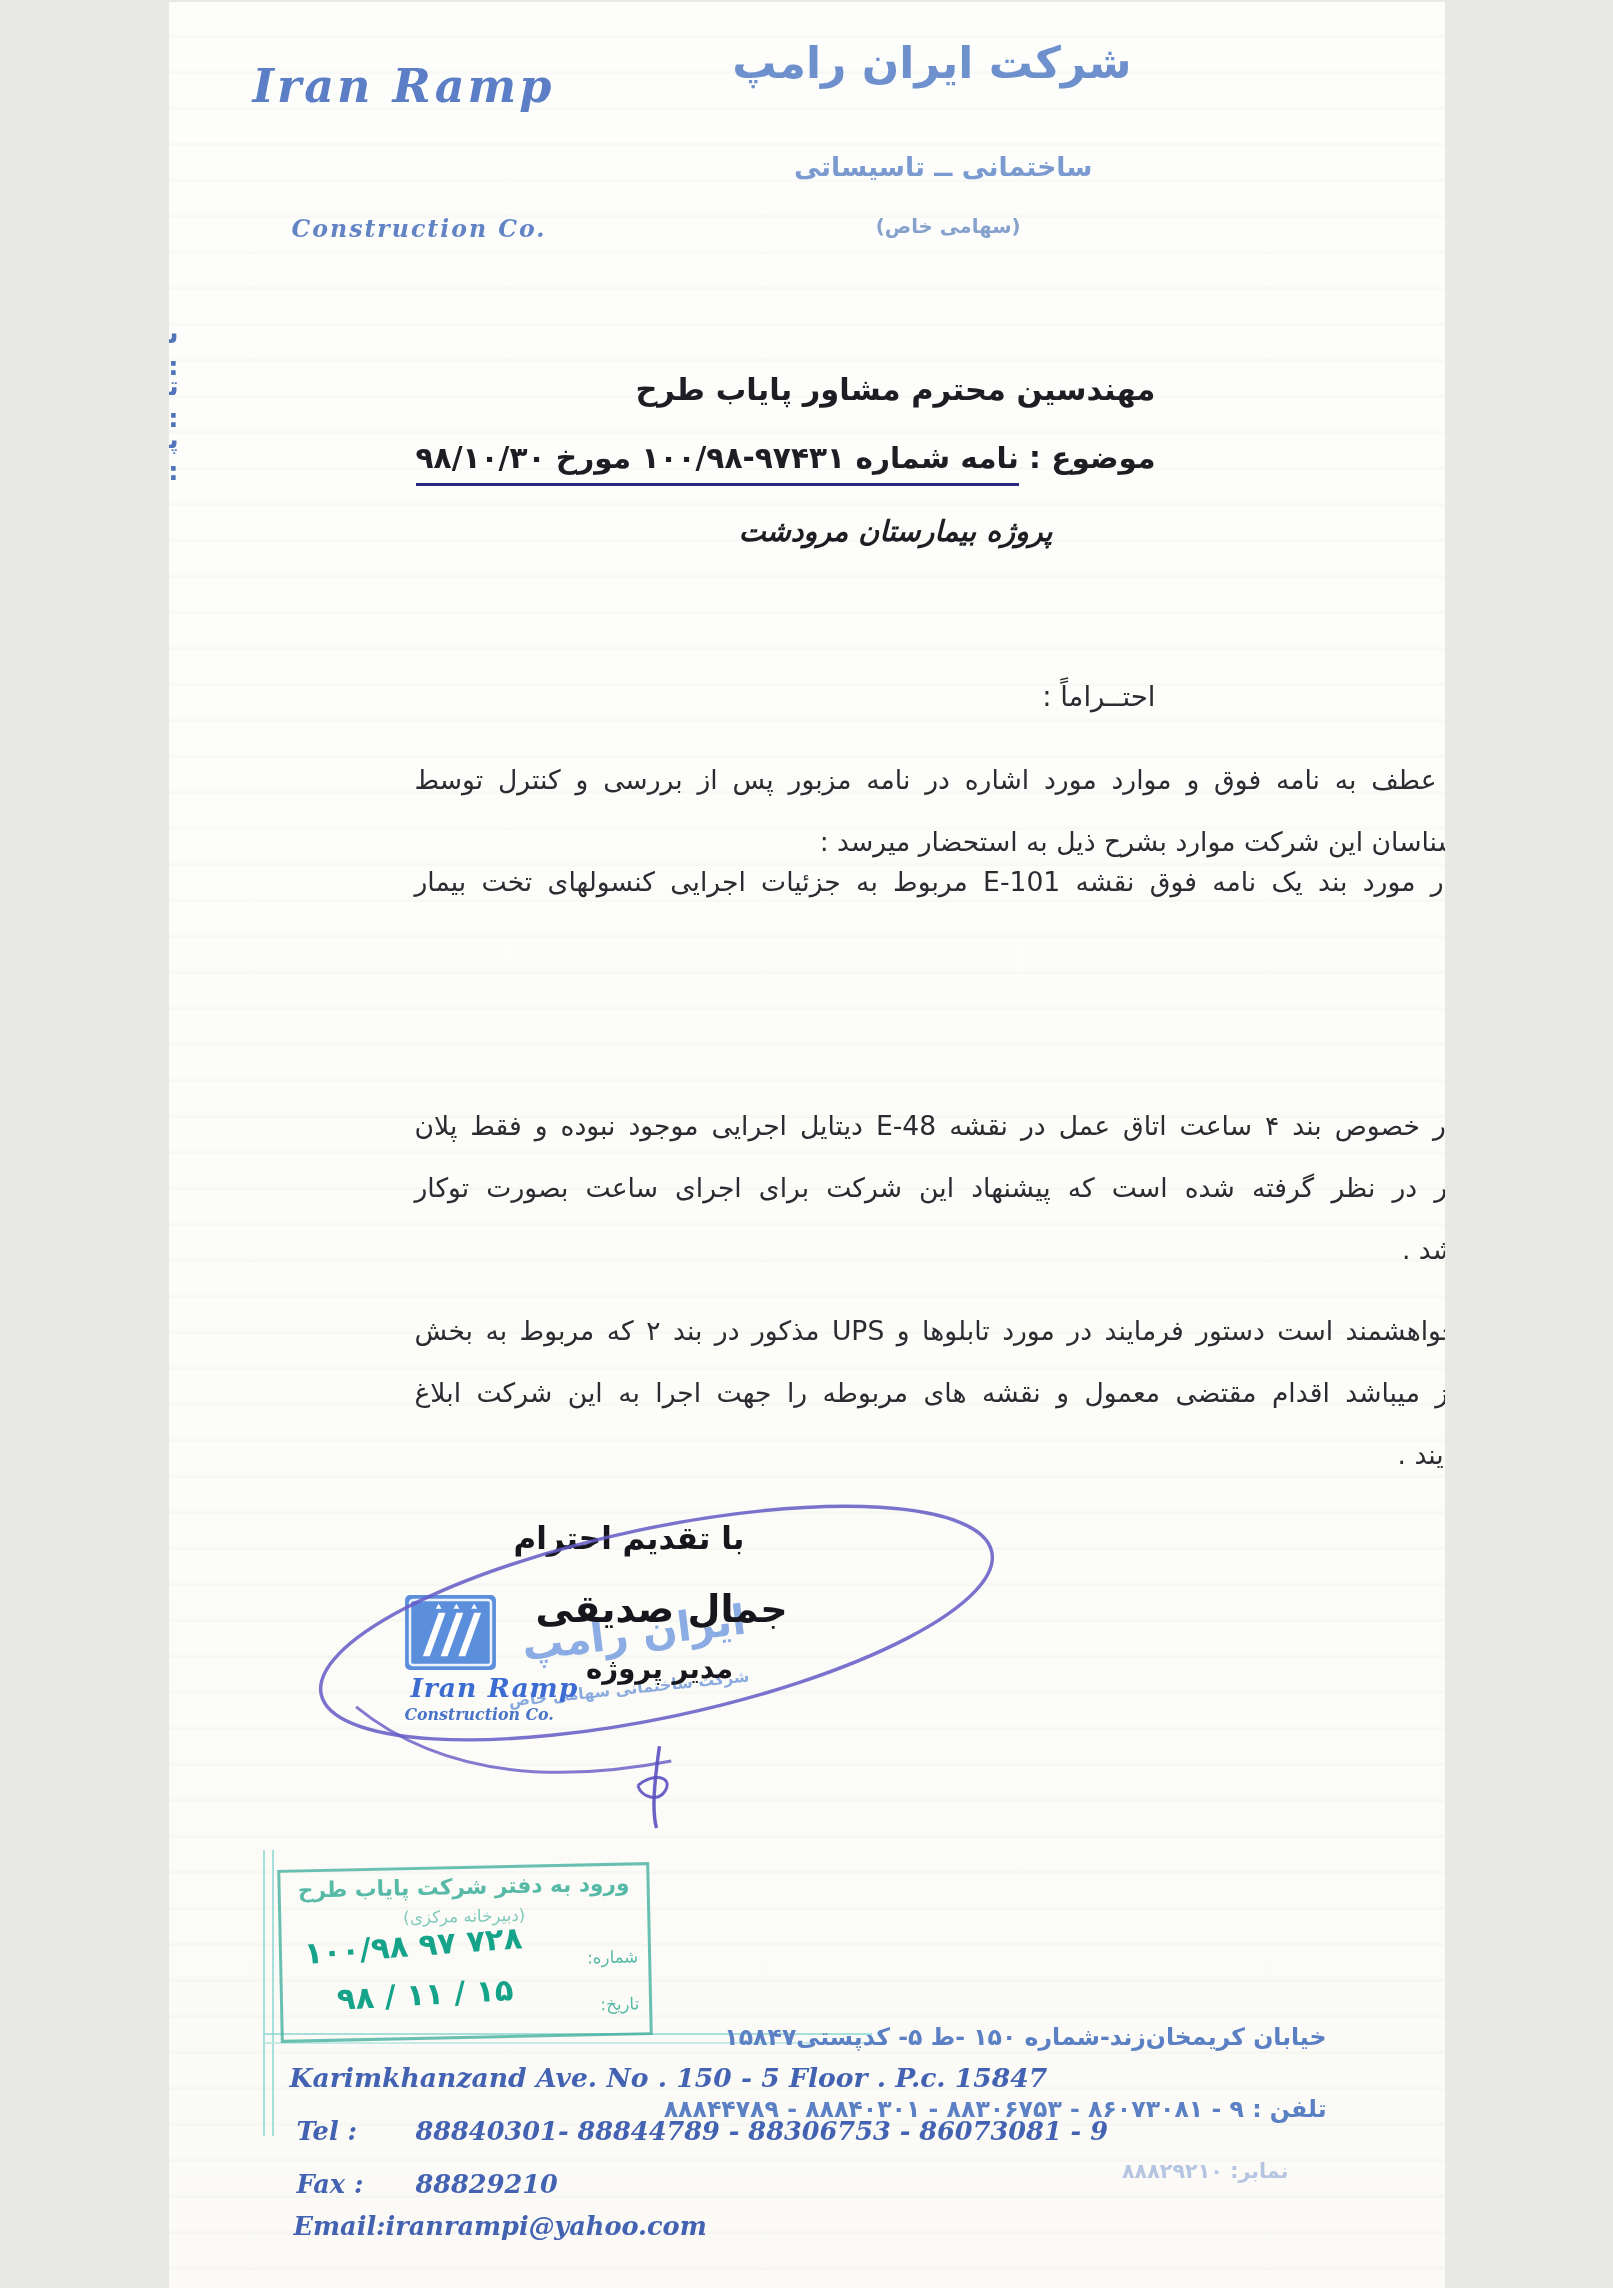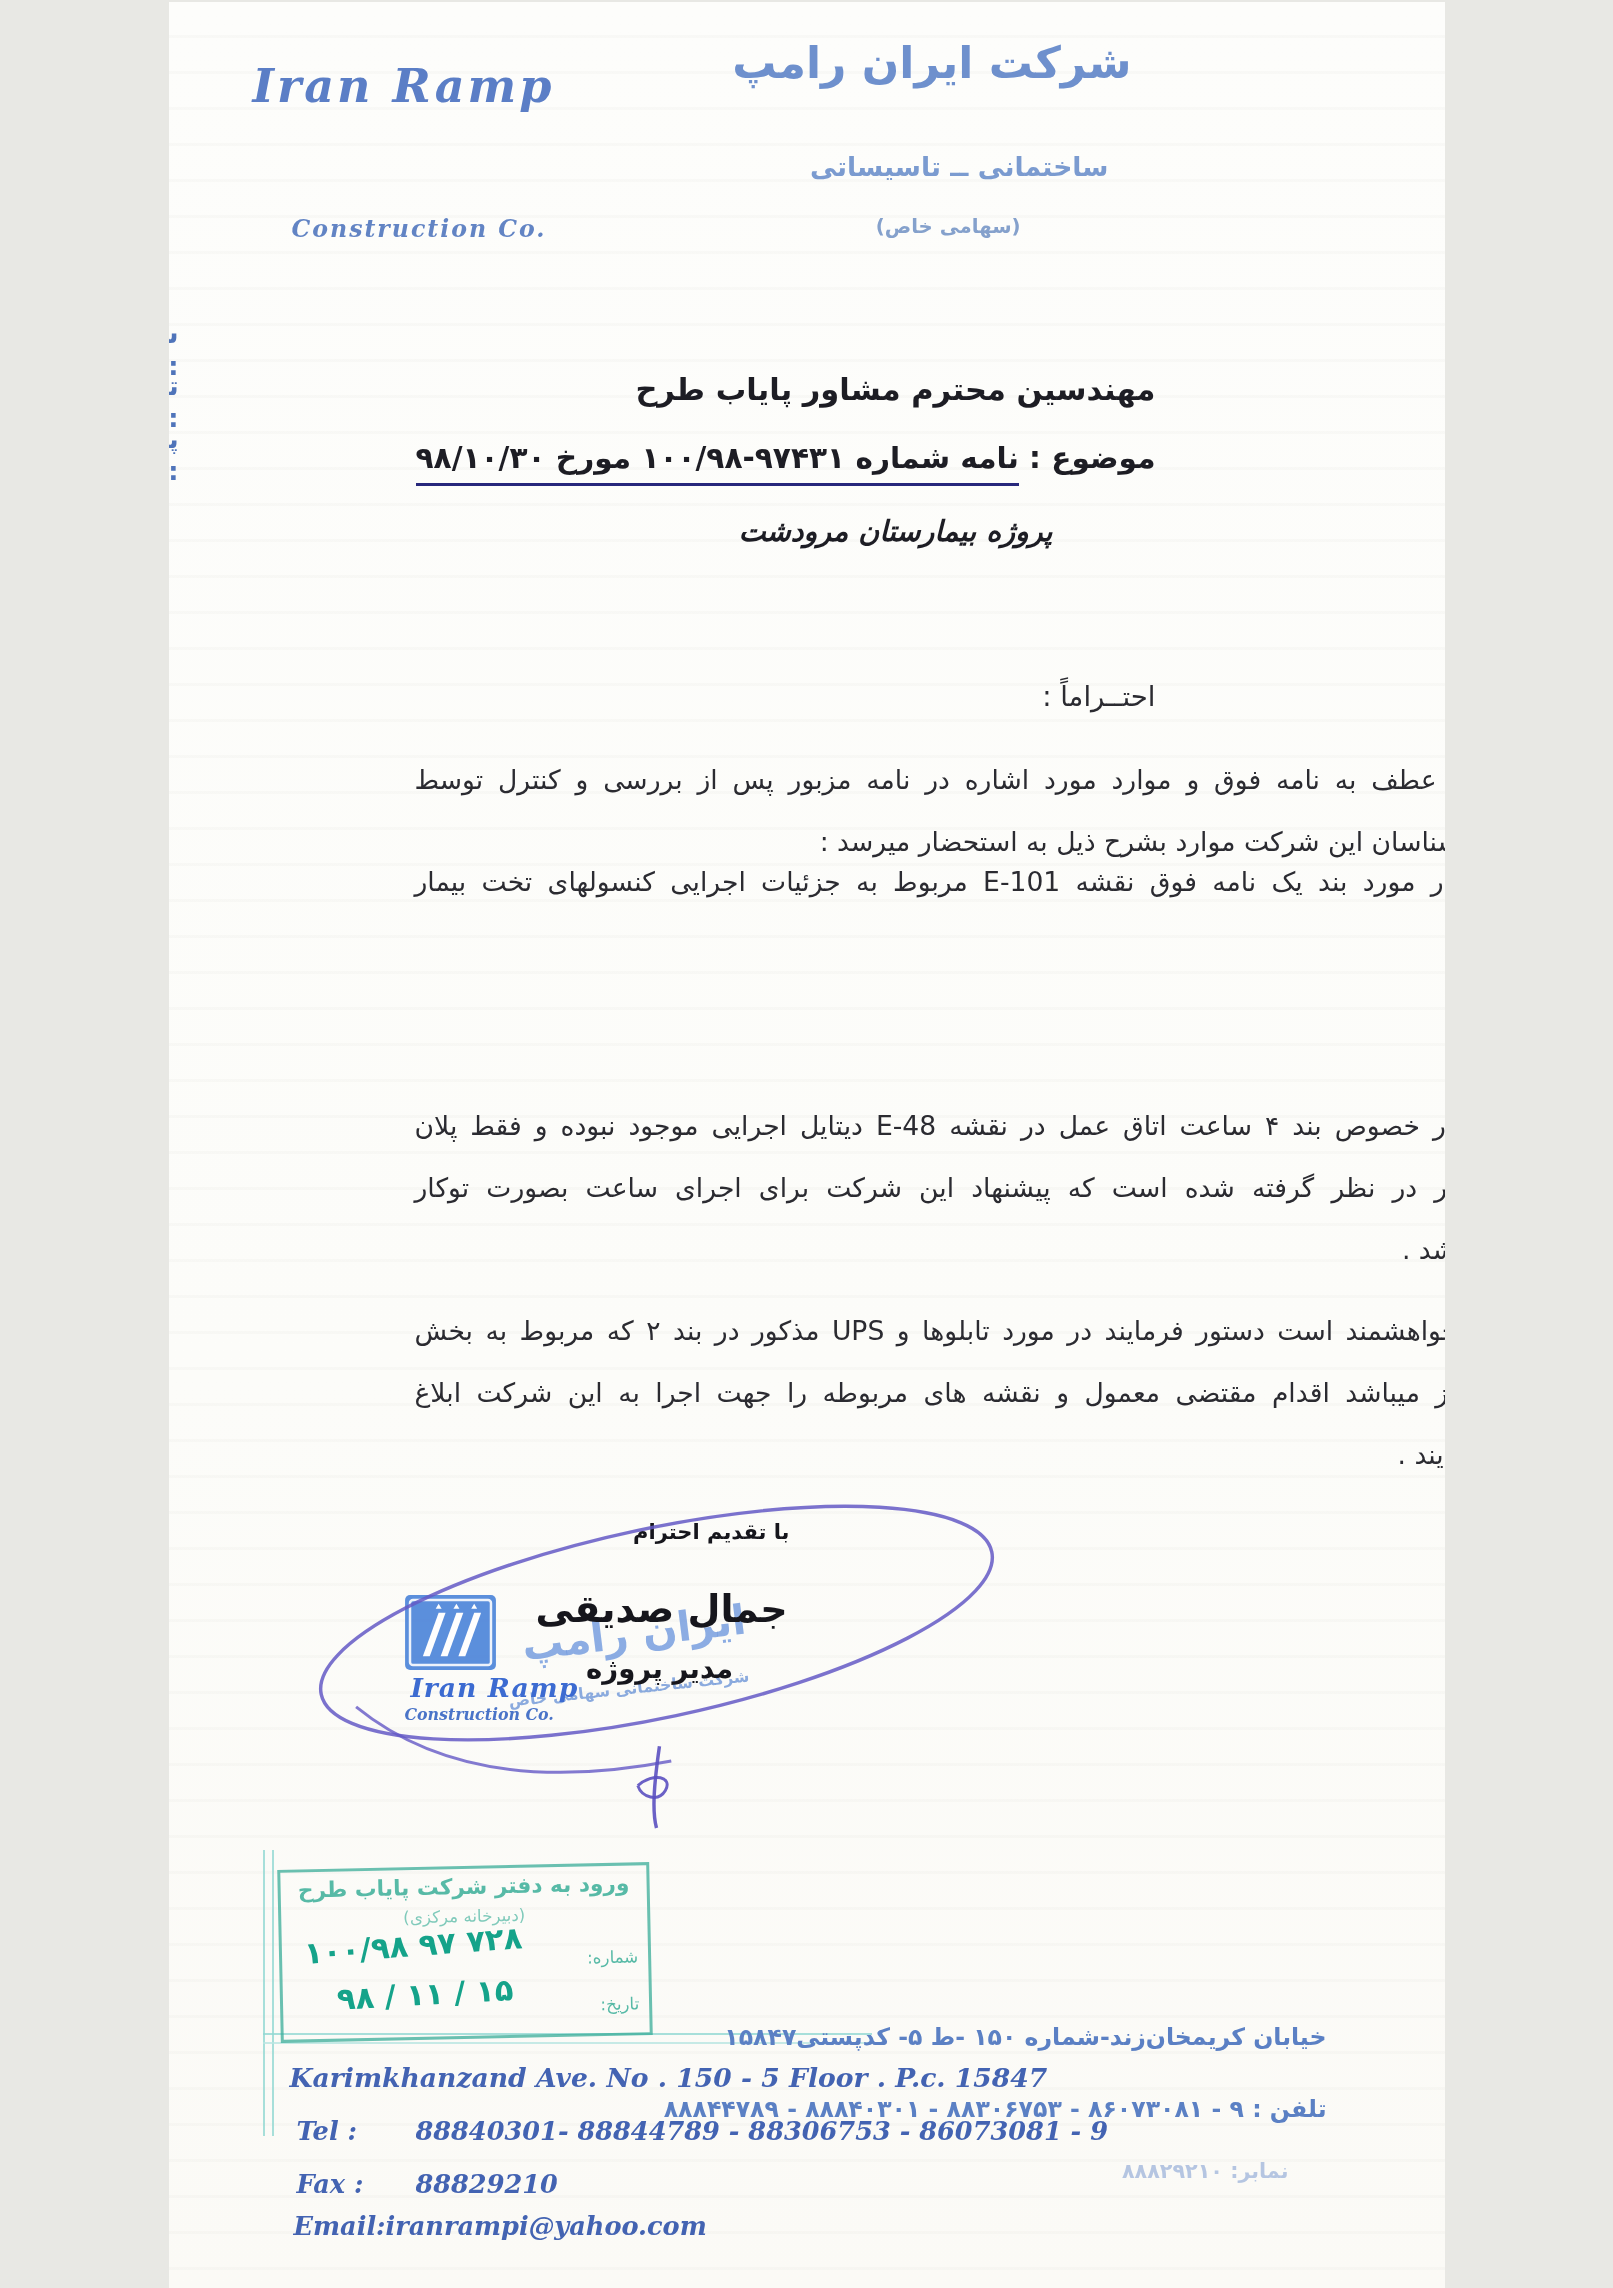--- a/index.html
+++ b/index.html
@@ -16,39 +16,39 @@
     position:absolute;inset:0;pointer-events:none;
     background:repeating-linear-gradient(180deg,transparent 0 33px,rgba(190,190,182,.07) 33px 36px);
   }
   .abs{position:absolute;line-height:1.25;}
   .rtl{direction:rtl;unicode-bidi:isolate;}
   .ltrnum{direction:ltr;unicode-bidi:isolate;}
   
   .logo-title{left:84px;top:57px;font:italic 700 46px "DejaVu Serif",serif;color:#5b7ec6;letter-spacing:3px;}
   .logo-sub{left:123px;top:213px;font:italic 700 23.6px "DejaVu Serif",serif;color:#6284c4;letter-spacing:2px;}
   .company-fa{right:313px;top:33px;font-size:44px;font-weight:700;color:#6e90cd;}
-  .field-fa{right:336px;top:148px;font-size:26.6px;font-weight:600;color:#7b9bd0;text-align:right;}
+  .field-fa{right:352px;top:148px;font-size:26.6px;font-weight:600;color:#7b9bd0;text-align:right;}
   .stock-fa{right:424px;top:213px;font-size:19.7px;font-weight:600;color:#85a1cc;}
   
   .meta-label{font-size:25.6px;color:#4f74ba;font-weight:600;}
   .meta-value{font-size:35px;font-weight:700;color:#1f1f28;letter-spacing:1px;}
   .v-line-right{left:1404px;top:340px;width:3px;height:296px;background:#d3dfed;}
   
   .to-line{right:289px;top:369px;font-size:30.5px;font-weight:700;color:#1d1d24;}
   .subject-line{right:289px;top:438px;font-size:29.6px;font-weight:700;color:#1d1d24;}
   .subject-underline{border-bottom:3px solid #28287c;padding-bottom:7.9px;text-align:center;}
   .project-line{right:392px;top:512px;font-size:28.6px;font-weight:700;font-style:italic;color:#1d1d24;}
   
   .salutation{right:289px;top:678px;font-size:27.6px;color:#2b2b31;}
   .para{left:246px;width:1079px;font-size:26.6px;color:#2b2b31;}
   .para .ln{line-height:62px;text-align:right;}
   .para .ln.stretch{text-align:justify;text-align-last:justify;}
   .para .ln.indent{padding-right:57px;}
   
-  .closing{left:345px;top:1517px;width:276px;text-align:right;font-size:21px;font-weight:700;z-index:5;color:#16161c;}
+  .closing{left:345px;top:1517px;width:276px;text-align:left;font-size:31px;font-weight:700;z-index:5;color:#16161c;}
   .sig-name{left:355px;top:1584px;width:276px;text-align:center;font-size:38px;font-weight:700;z-index:5;color:#16161c;}
   .sig-title{left:363px;top:1650px;width:256px;text-align:center;font-size:27.6px;font-weight:700;z-index:5;color:#16161c;}
   .stamp-blue{left:234px;top:1591px;width:207px;height:177px;z-index:3;}
   .stamp-en-title{position:absolute;left:7.9px;top:79px;font:italic 700 26.6px "DejaVu Serif",serif;color:#3c6bd1;letter-spacing:1px;}
   .stamp-en-sub{position:absolute;left:2px;top:112px;font:italic 700 15.8px "DejaVu Serif",serif;color:#4a74c8;}
   .stamp-fa-big{left:347px;top:1606px;width:236px;font-size:41px;font-weight:700;color:rgba(108,150,220,.78);transform:rotate(-7deg);z-index:2;text-align:center;}
   .stamp-fa-sub{left:337px;top:1677px;width:246px;font-size:15.8px;font-weight:700;color:rgba(110,150,215,.8);transform:rotate(-6deg);z-index:2;text-align:center;}
   .sig-svg{left:128px;top:1483px;z-index:6;}
   
   .receipt{left:110px;top:1864px;width:366px;height:167px;border:3px solid rgba(58,172,152,.75);transform:rotate(-1.2deg);z-index:2;color:#2faa93;}

